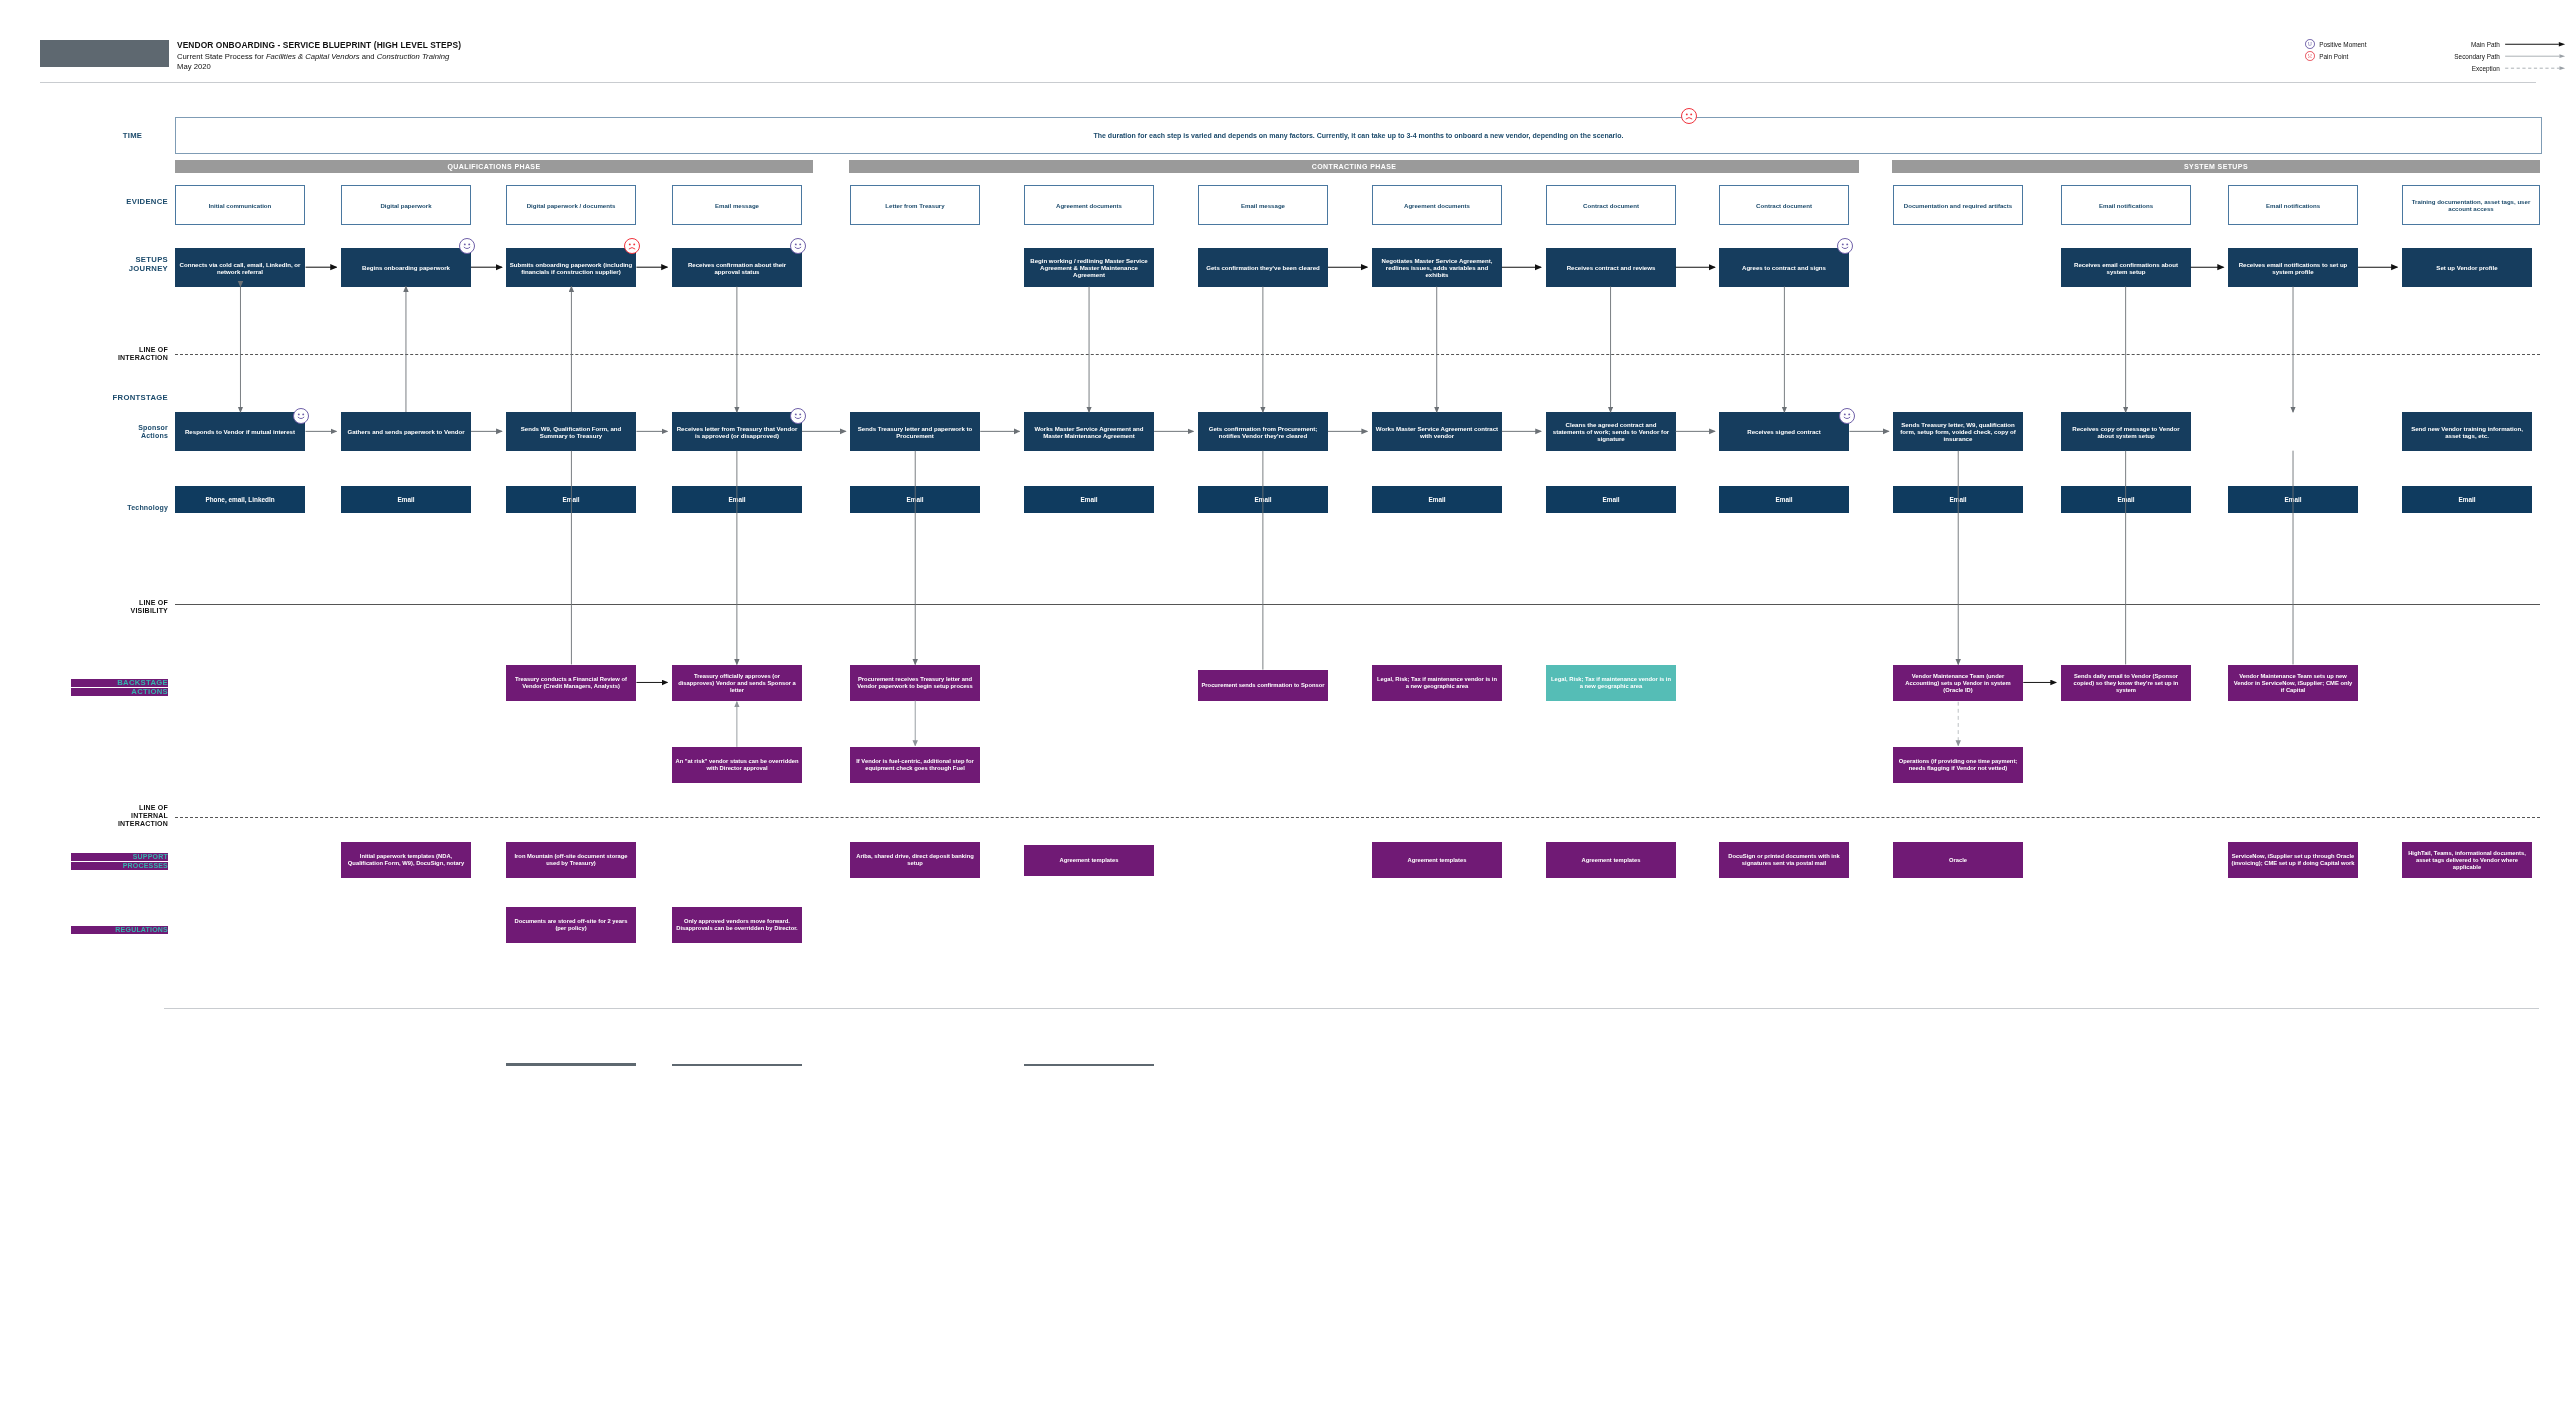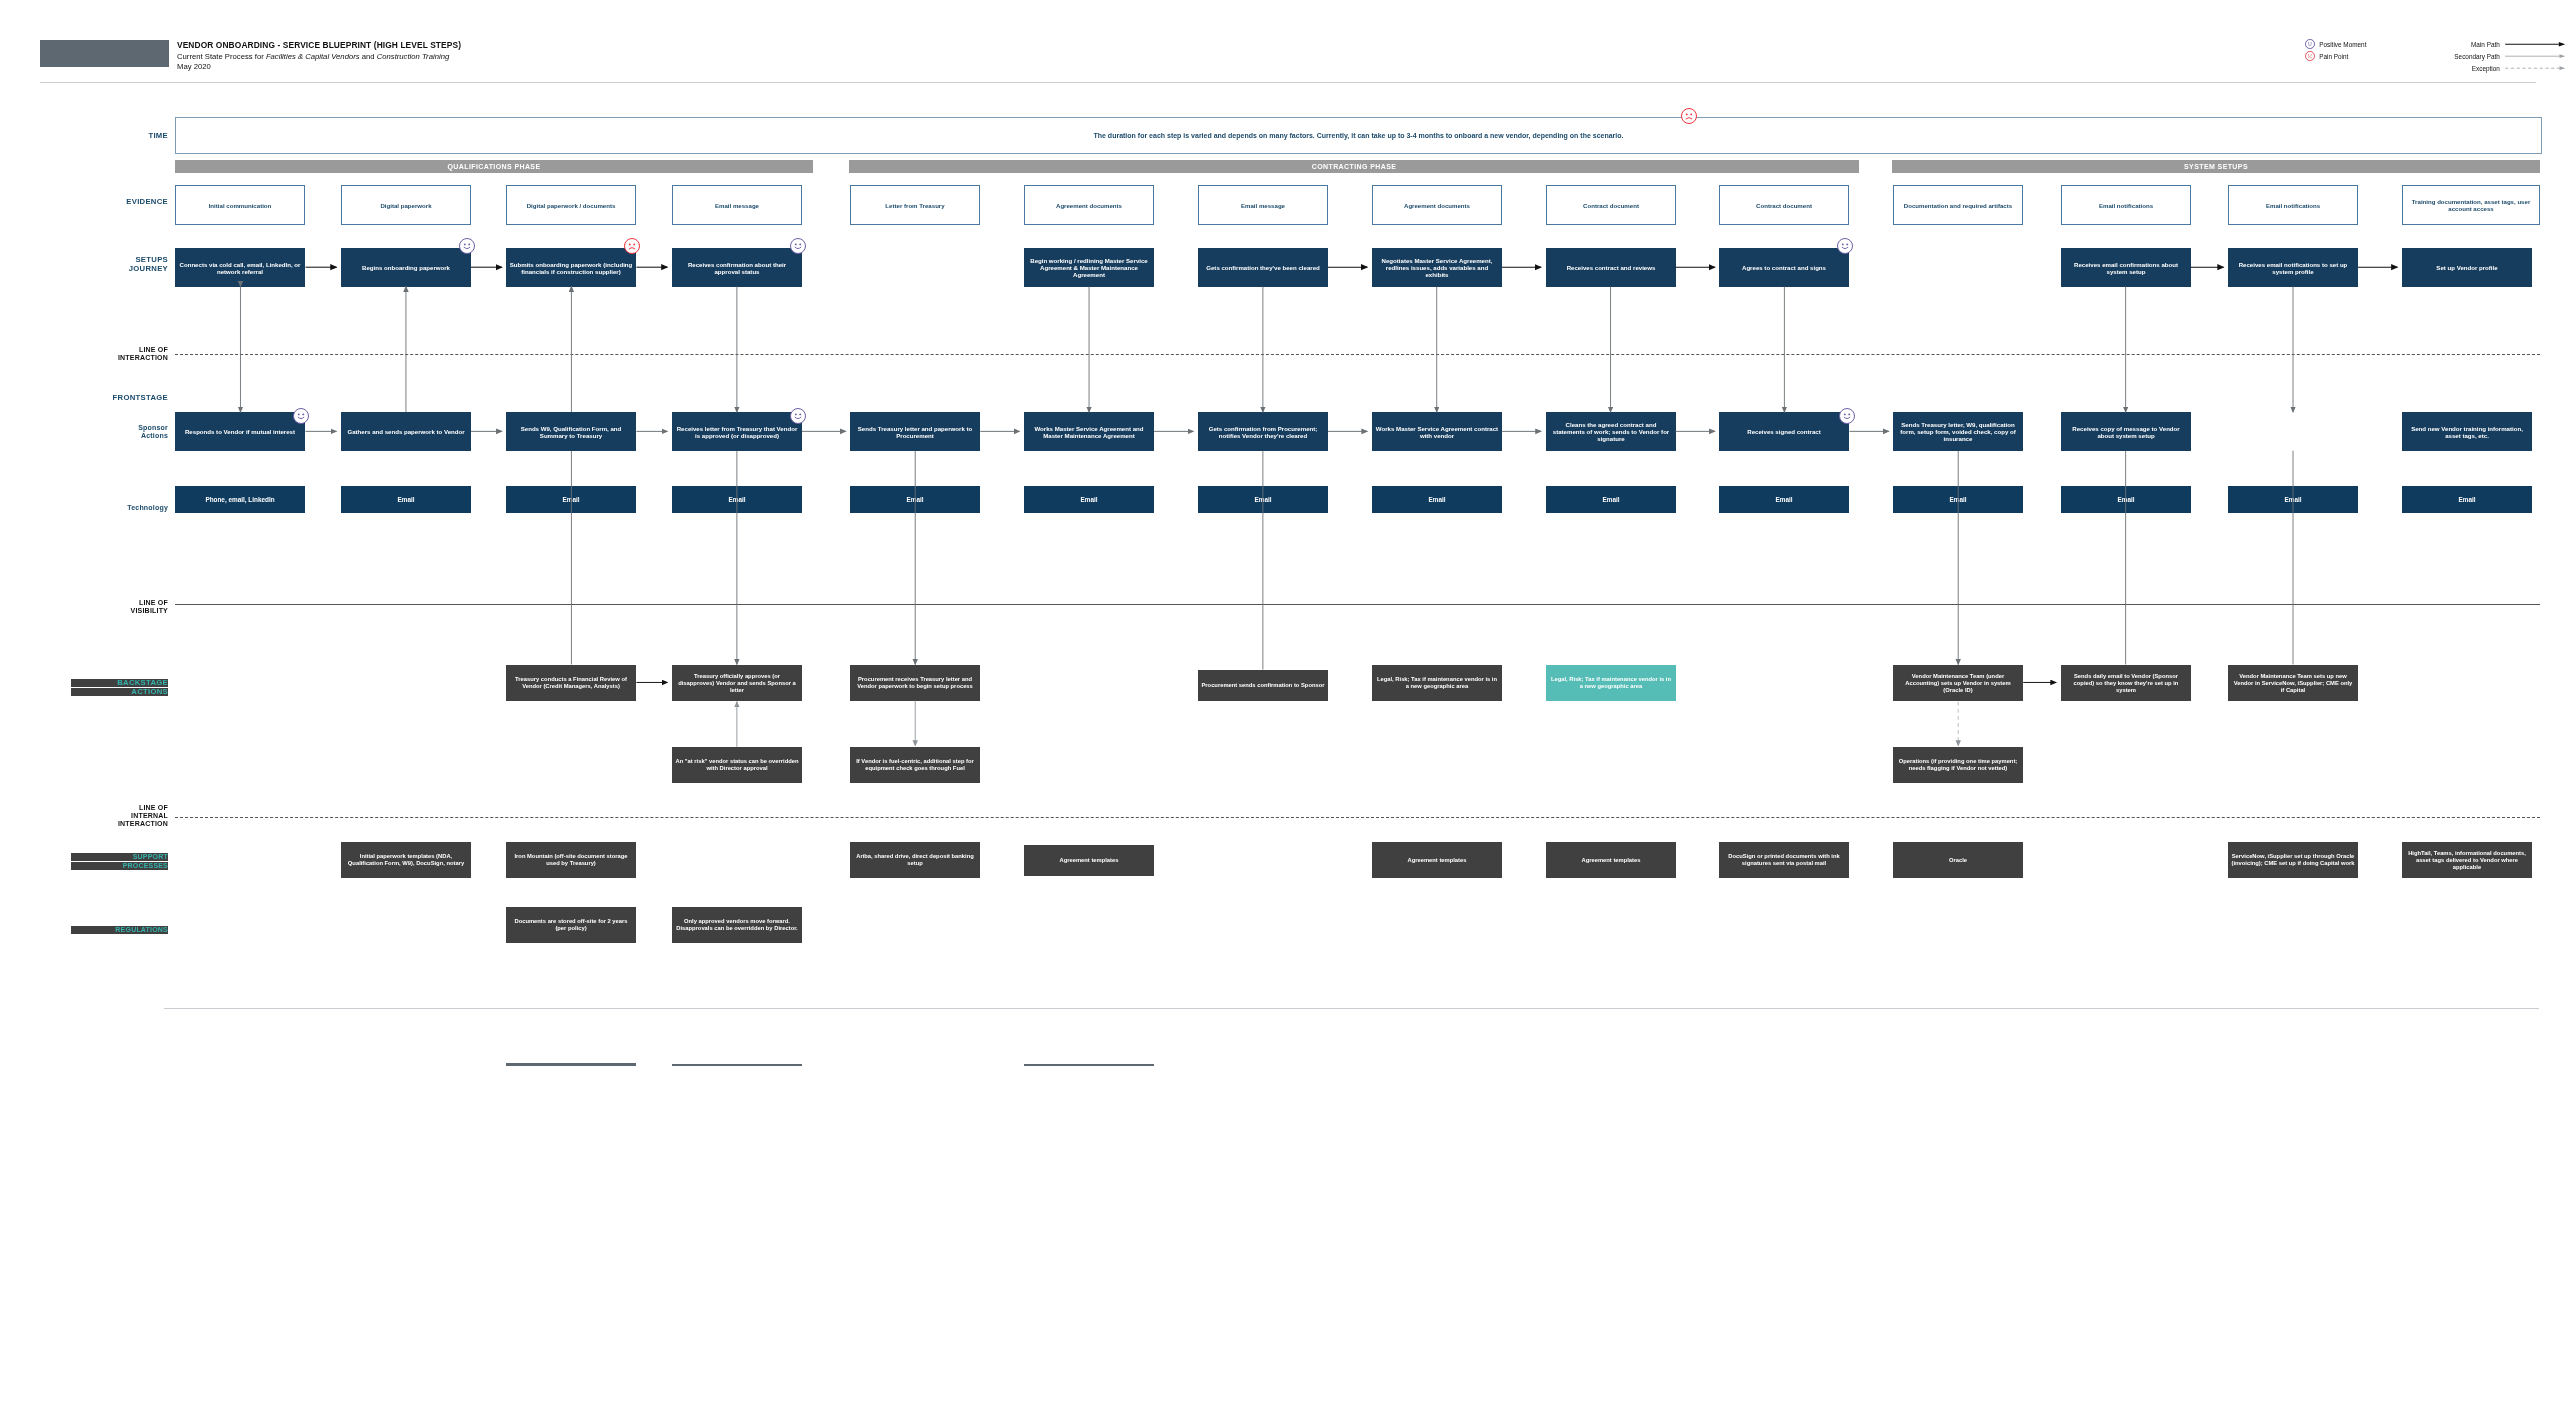--- a/index.html
+++ b/index.html
@@ -53,21 +53,21 @@
   
   .box{position:absolute;display:flex;align-items:center;justify-content:center;
        text-align:center;box-sizing:border-box;padding:1.9px 3.2px;}
   .box span{display:block;line-height:7px;}
   .evidence{border:0.6px solid #4a78a0;background:#fff;}
   .evidence span{font-size:6.1px;color:#1b4a6b;font-weight:bold;}
   .navy{background:#163d5e;}
   .navy span{font-size:6.1px;color:#fff;font-weight:bold;}
   .tech{background:#0f3b5f;}
   .tech span{font-size:6.4px;color:#fff;font-weight:bold;}
-  .teal{background:#404040;}
+  .teal{background:#701a75;}
   .teal span{font-size:5.8px;color:#fff;font-weight:bold;}
   .teal.faded{background:#55bdb6;}
   .grey{background:#5e6870;}
   .grey span{font-size:5.8px;color:#fff;font-weight:bold;}
 
   
   .hline{position:absolute;height:0;border-top:0.6px solid #444;}
   .hline.dashed{border-top:0.6px dashed #555;}
   .hline.solid{border-top:0.6px solid #555;}
   .divider{position:absolute;height:0.6px;background:#c9ccd0;}
@@ -144,21 +144,21 @@
         <span class="legend-line">
           <svg width="61" height="6.4" viewBox="0 0 95 10">
               <line x1="0" y1="5" x2="85" y2="5" stroke="#9aa0a6" stroke-width="1.3" stroke-dasharray="5,4"></line>
               <polygon points="85,2 94,5 85,8" fill="#9aa0a6"></polygon>
             </svg>
         </span>
       </div>
     </div>
   </div>
 
-  <div class="rowlabel dark big" style="left:97px;top:132px;width:71px;">TIME</div>
+  <div class="rowlabel dark big" style="left:97px;top:132px;width:71px;text-align:center;">TIME</div>
   <div class="rowlabel dark big" style="left:71px;top:198px;width:97px;">EVIDENCE</div>
   <div class="rowlabel dark big" style="left:71px;top:256px;width:97px;">SETUPS</div>
   <div class="rowlabel dark big" style="left:71px;top:265px;width:97px;">JOURNEY</div>
 
   <div class="rowlabel black med" style="left:71px;top:346px;width:97px;">LINE OF</div>
   <div class="rowlabel black med" style="left:71px;top:354px;width:97px;">INTERACTION</div>
 
   <div class="rowlabel dark big" style="left:71px;top:394px;width:97px;">FRONTSTAGE</div>
   <div class="rowlabel dark med" style="left:71px;top:424px;width:97px;">Sponsor</div>
   <div class="rowlabel dark med" style="left:71px;top:432px;width:97px;">Actions</div>

